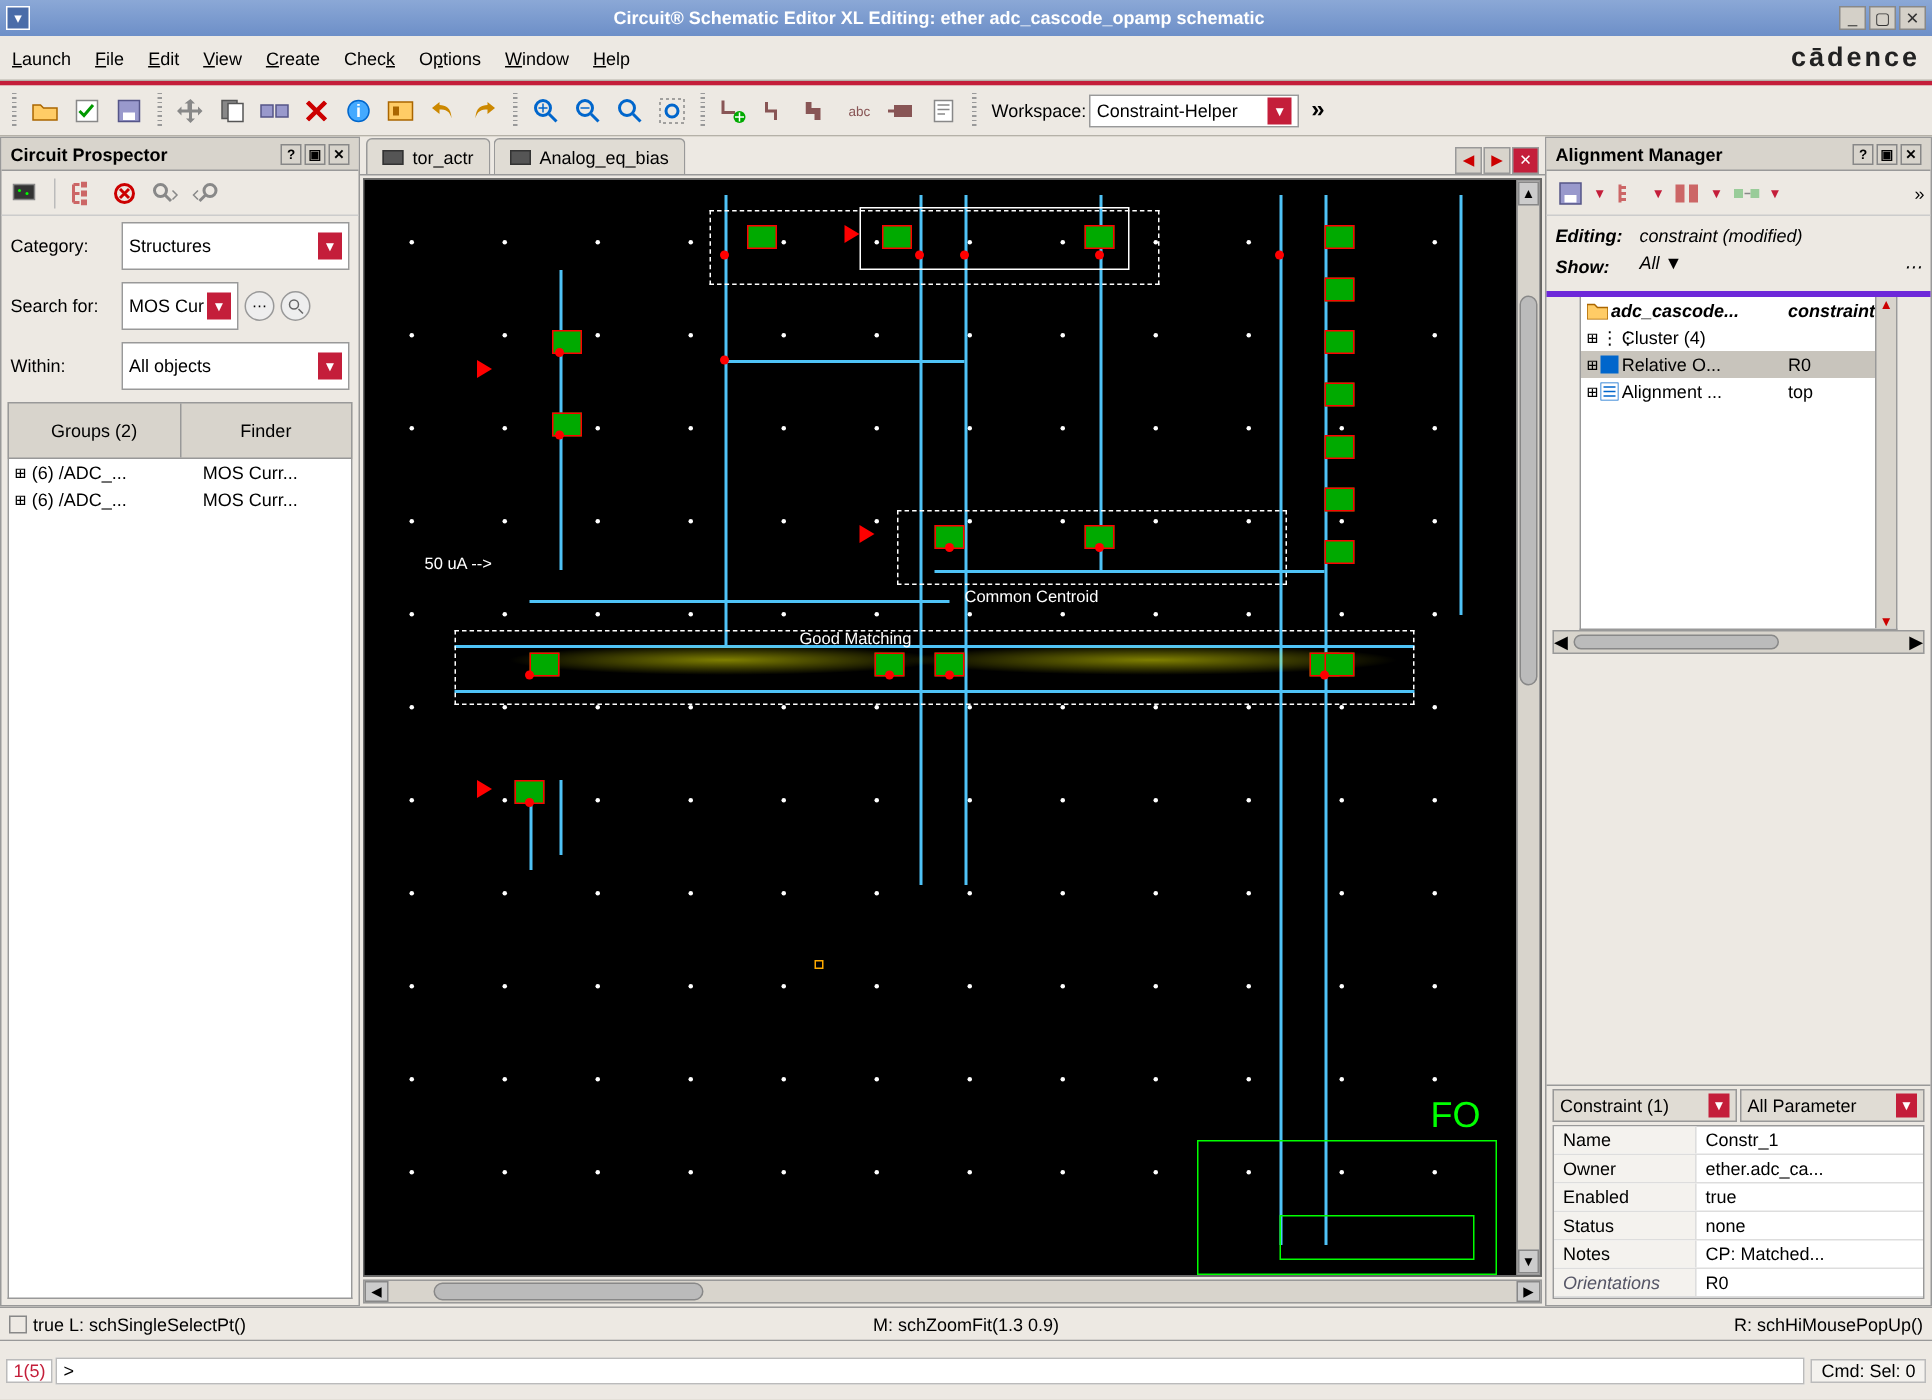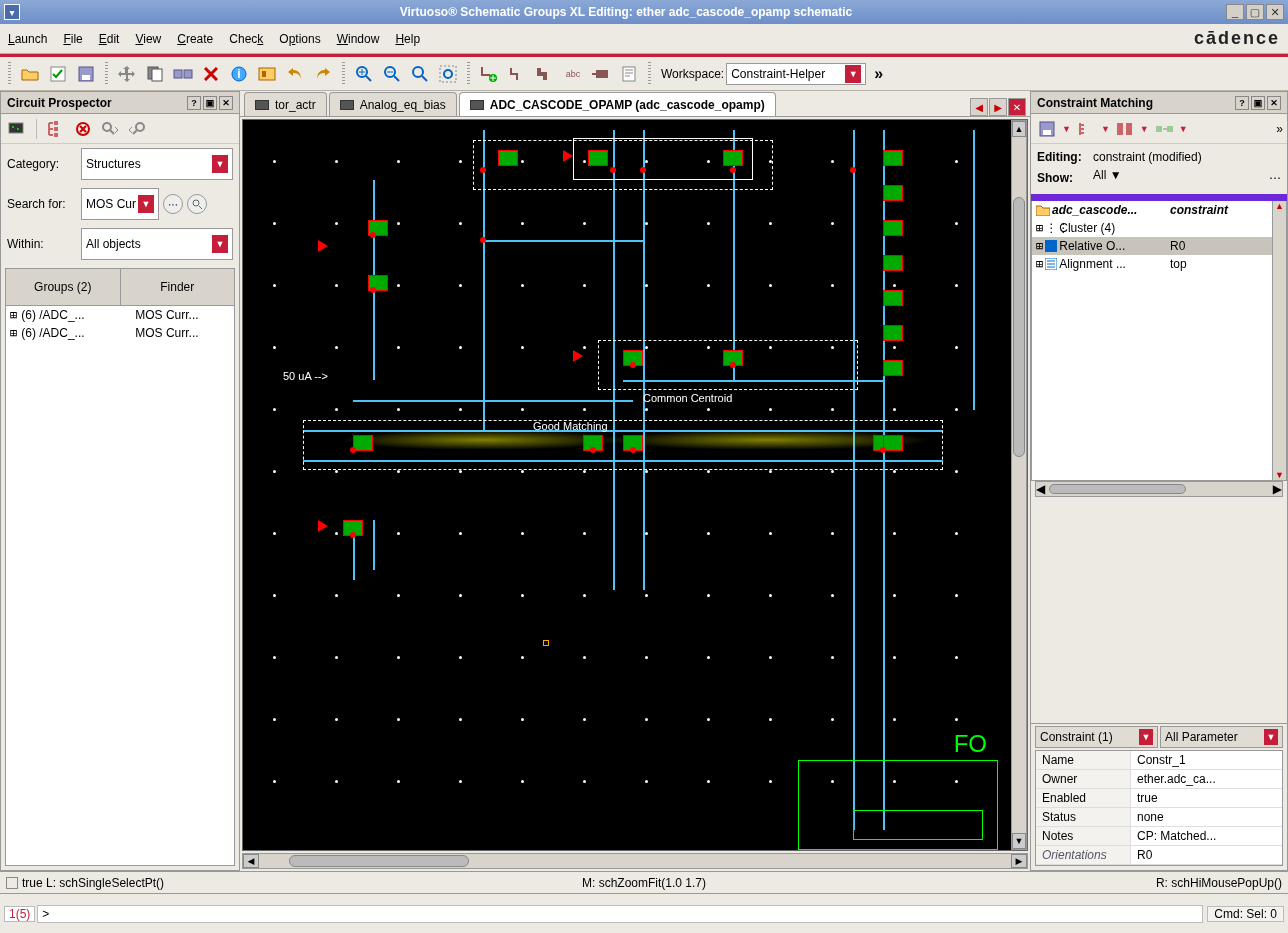--- a/index.html
+++ b/index.html
@@ -61,27 +61,27 @@
 .canvas .mos { position: absolute; width: 20px; height: 16px; background: #0a0; border: 1px solid #f00; }
 .canvas .box { position: absolute; border: 1px dashed #fff; }
 .canvas .glow { position: absolute; height: 20px; background: radial-gradient(ellipse, rgba(255,255,0,0.5), transparent 70%); }
 .canvas .gbox { position: absolute; border: 1px solid #0f0; }
 .scrollbar-h { height: 16px; background: #d8d4cc; border: 1px solid #999; display: flex; align-items: center; margin: 0 2px 2px; }
 .scrollbar-h .sbtn { width: 16px; height: 14px; background: #ccc; border: 1px solid #888; display: flex; align-items: center; justify-content: center; font-size: 9px; }
 .scrollbar-h .thumb { height: 12px; background: #bbb; border: 1px solid #888; border-radius: 6px; margin-left: 30px; width: 180px; }
 .scrollbar-v { position: absolute; right: 0; top: 0; bottom: 0; width: 16px; background: #d8d4cc; border: 1px solid #999; display: flex; flex-direction: column; }
 .scrollbar-v .sbtn { height: 16px; background: #ccc; border: 1px solid #888; display: flex; align-items: center; justify-content: center; font-size: 9px; }
 .scrollbar-v .thumb { width: 12px; background: #bbb; border: 1px solid #888; border-radius: 6px; margin: 60px auto 0; height: 260px; }
-.cm-info { padding: 4px 6px; border-bottom: 7px solid #6d28d9; }
+.cm-info { padding: 4px 6px; border-bottom: 4px solid #6d28d9; font-style: italic; }
 .cm-row { display: flex; align-items: center; padding: 2px 0; gap: 4px; }
 .cm-row label { width: 52px; font-weight: bold; }
 .cm-tree-wrap { flex: 1; display: flex; flex-direction: column; min-height: 0; }
 .cm-tree-header { height: 20px; background: #d8d4cc; display: flex; border: 1px solid #999; margin: 2px 4px 0; }
 .cm-tree-header .th { padding: 0 6px; display: flex; align-items: center; border-right: 1px solid #999; }
-.cm-tree-body { background: #fff; border: 1px solid #999; border-top: none; margin: 0 0; height: 280px; overflow: hidden; position: relative; }
+.cm-tree-body { background: #fff; border: 1px solid #999; border-top: none; margin: 0 22px; height: 222px; overflow: hidden; position: relative; }
 .cm-tree-body .trow { display: flex; padding: 2px 4px; gap: 4px; align-items: center; }
 .cm-tree-body .trow .c1 { width: 130px; display: flex; align-items: center; gap: 2px; white-space: nowrap; overflow: hidden; }
 .cm-tree-body .trow .c2 { flex: 1; }
 .cm-tree-body .trow.selected { background: #c8c4bc; }
 .cm-tree-body .trow.hdr { font-weight: bold; font-style: italic; }
 .cm-hscroll { height: 16px; background: #d8d4cc; border: 1px solid #999; margin: 0 4px 4px; display: flex; }
 .cm-section2 { border-top: 1px solid #999; }
 .cm-section2 .filter-row { display: flex; padding: 2px 4px; gap: 2px; }
 .cm-section2 .fsel { flex: 1; height: 22px; border: 1px solid #999; display: flex; align-items: center; padding: 0 4px; background: #e0dcd4; }
 .cm-section2 .fsel .arrow { margin-left: auto; width: 14px; height: 16px; background: #c41e3a; color: #fff; display: flex; align-items: center; justify-content: center; font-size: 9px; }
@@ -97,21 +97,21 @@
 .cmdbar .cnt { color: #c41e3a; border: 1px solid #bbb; padding: 0 4px; margin-right: 2px; background: #fff; }
 .cmdbar .prompt { flex: 1; border: 1px solid #bbb; padding: 0 4px; background: #fff; height: 18px; display: flex; align-items: center; }
 .cmdbar .cmdsel { border: 1px solid #bbb; padding: 0 6px; margin-left: 4px; background: #f4f2ee; }
 svg { display: block; }
 </style>
 </head>
 <body>
 
 <div class="titlebar">
   <div class="sysicon">▾</div>
-  <div class="title">Virtuoso® Schematic Groups XL Editing: ether adc_cascode_opamp schematic</div>
+  <div class="title">Circuit® Schematic Editor XL Editing: ether adc_cascode_opamp schematic</div>
   <div class="winbtns">
     <div class="winbtn">_</div>
     <div class="winbtn">▢</div>
     <div class="winbtn">✕</div>
   </div>
 </div>
 
 <div class="menubar">
   <span class="menuitem"><span class="ul">L</span>aunch</span>
   <span class="menuitem"><span class="ul">F</span>ile</span>
@@ -355,24 +355,20 @@
 
   <div class="center">
     <div class="tabbar">
       <div class="tab">
           <span class="chip"></span>
           <span>tor_actr</span>
         </div>
       <div class="tab">
           <span class="chip"></span>
           <span>Analog_eq_bias</span>
-        </div>
-      <div class="tab active">
-          <span class="chip"></span>
-          <span>ADC_CASCODE_OPAMP (adc_cascode_opamp)</span>
         </div>
       <div class="tab-nav">
         <div class="nbtn" style="color:#c00">◀</div>
         <div class="nbtn" style="color:#c00">▶</div>
         <div class="nbtn close">✕</div>
       </div>
     </div>
     <div class="canvas-wrap">
       <div class="canvas">
 
@@ -586,21 +582,21 @@
     <div class="scrollbar-h">
       <div class="sbtn">◀</div>
       <div class="thumb"></div>
       <div style="flex:1"></div>
       <div class="sbtn">▶</div>
     </div>
   </div>
 
   <div class="panel panel-right">
     <div class="panel-title">
-      <span>Constraint Matching</span>
+      <span>Alignment Manager</span>
       <span class="spacer"></span>
       <span class="pbtn">?</span>
       <span class="pbtn">▣</span>
       <span class="pbtn">✕</span>
     </div>
     <div class="panel-toolbar">
       <div class="ptbtn">
           <svg width="16" height="16">
             <rect x="1" y="1" width="14" height="14" fill="#99c" stroke="#558"></rect>
             <rect x="4" y="9" width="8" height="5" fill="#fff"></rect>
@@ -732,21 +728,21 @@
             <div class="pv">R0</div>
           </div>
       </div>
     </div>
   </div>
 </div>
 
 <div class="statusbar" style="position:relative">
   <span style="width:12px;height:12px;border:1px solid #888;margin-right:4px"></span>
   <span>true L: schSingleSelectPt()</span>
-  <span class="mid">M: schZoomFit(1.0 1.7)</span>
+  <span class="mid">M: schZoomFit(1.3 0.9)</span>
   <span class="ssep"></span>
   <span>R: schHiMousePopUp()</span>
 </div>
 <div class="cmdbar">
   <span class="cnt">1(5)</span>
   <div class="prompt">
       <span>&gt;</span>
     </div>
   <span class="cmdsel">Cmd: Sel: 0</span>
 </div>

